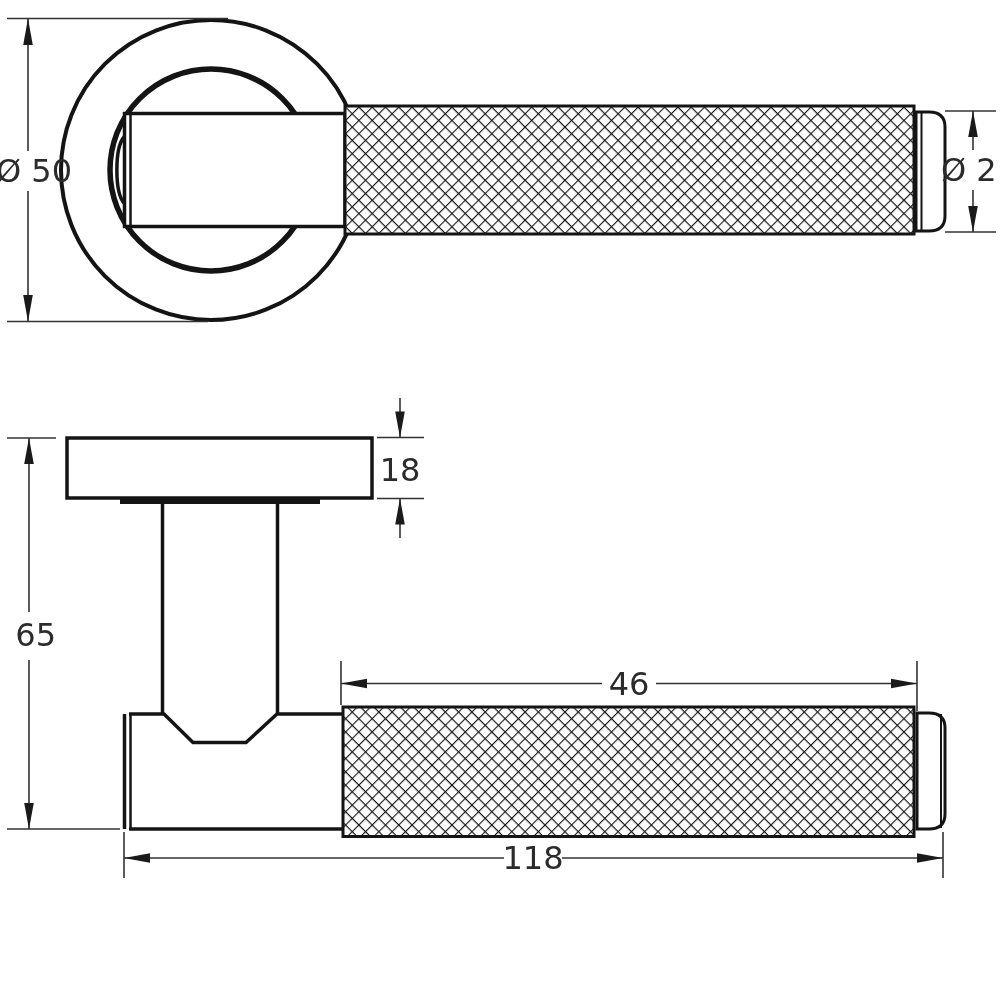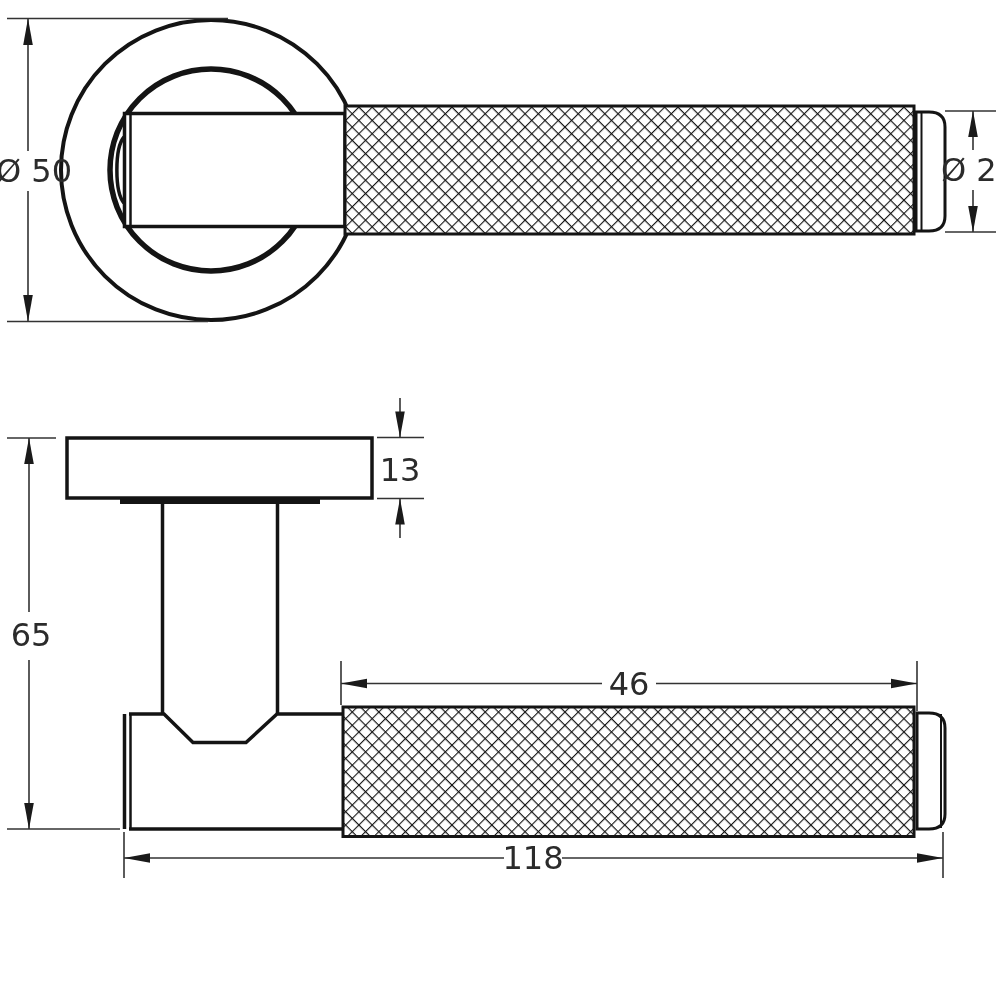--- a/index.html
+++ b/index.html
@@ -19,21 +19,21 @@
     color:#2b2b2b;
     text-align:center;
     line-height:36px;
     height:36px;
     white-space:nowrap;
     letter-spacing:0px;
   }
   .lbl-rose-dia {left:-4px;  top:153px; width:68px;}
   .lbl-bar-dia  {left:941px; top:152px; width:66px;}
   .lbl-thick    {left:375px; top:452px; width:50px;}
-  .lbl-proj     {left:6px;   top:617px; width:50px;}
+  .lbl-proj     {left:6px;   top:617px; width:50px;text-align:right;}
   .lbl-grip     {left:604px; top:666px; width:50px;}
   .lbl-overall  {left:500px; top:840px; width:66px;}
 </style>
 </head>
 <body>
 
 <div class="stage">
 
   <svg width="1000" height="1000" viewBox="0 0 1000 1000">
     <defs>
@@ -137,17 +137,17 @@
         <line x1="124" y1="858" x2="504" y2="858"></line>
         <line x1="562" y1="858" x2="943" y2="858"></line>
         <polygon points="124,858 150,853.2 150,862.8" fill="#1a1a1a" stroke="none"></polygon>
         <polygon points="943,858 917,853.2 917,862.8" fill="#1a1a1a" stroke="none"></polygon>
       </g>
     </g>
   </svg>
 
   <div class="dim-label lbl-rose-dia">Ø 50</div>
   <div class="dim-label lbl-bar-dia">Ø 21</div>
-  <div class="dim-label lbl-thick">13</div>
+  <div class="dim-label lbl-thick">18</div>
   <div class="dim-label lbl-proj">65</div>
   <div class="dim-label lbl-grip">46</div>
   <div class="dim-label lbl-overall">118</div>
 </div>
 
 </body></html>

